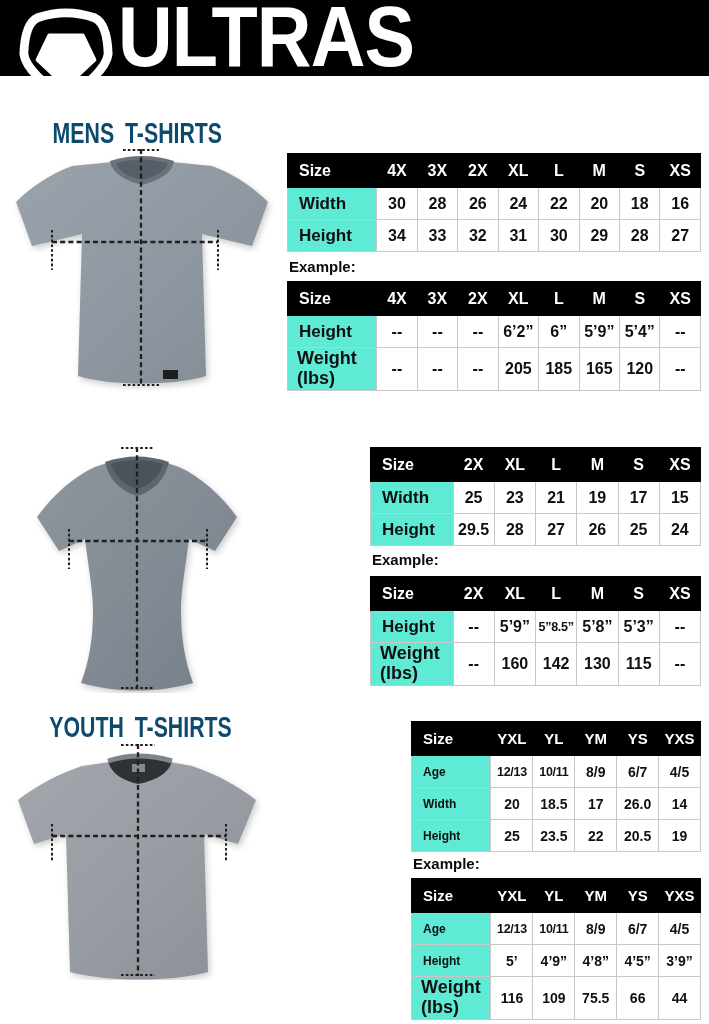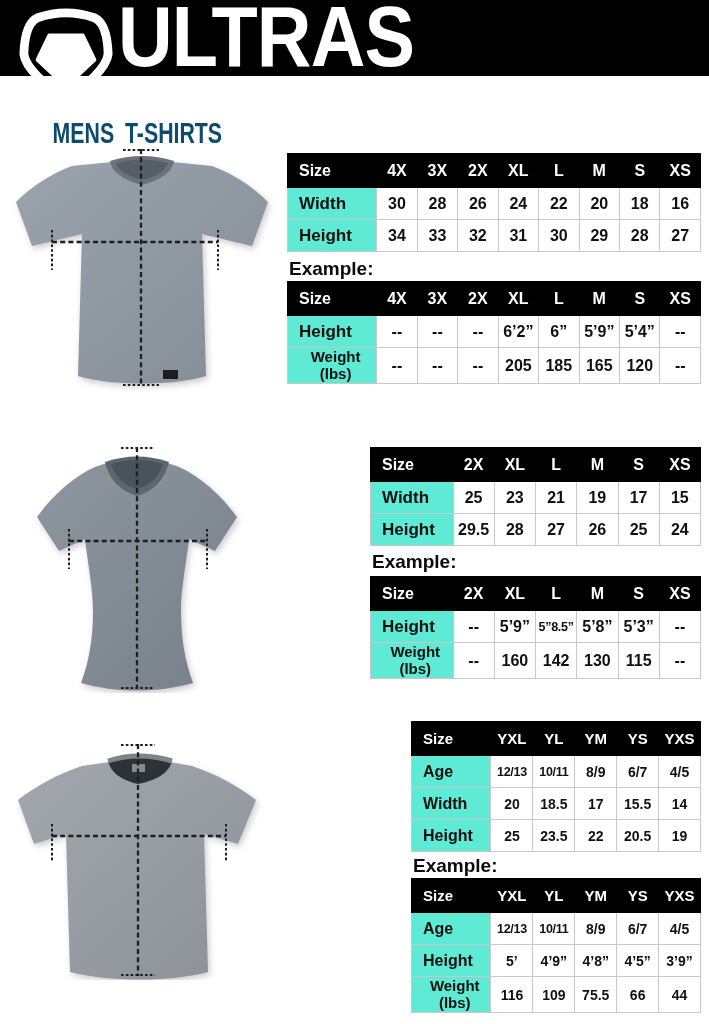--- a/index.html
+++ b/index.html
@@ -27,25 +27,25 @@
   .tbl table{ width:100%; border-collapse:collapse; table-layout:fixed;
               font-weight:bold; color:#101010; }
   .tbl th,.tbl td{ border:1px solid var(--tbl-border,#c8c8c8); text-align:center;
                    vertical-align:middle; height:32px; font-size:16px; padding:1px 2px; }
   .tbl thead th{ background:var(--tbl-head-bg,#000); color:var(--tbl-head-tx,#fff);
                  border-color:#000; height:34px; }
   .tbl thead th:first-child,.tbl tbody th{ text-align:left; padding-left:11px; }
   .tbl tbody th{ font-size:17px; background:#5eead4; }
   .tbl tr>:first-child{ width:var(--c1,22%); }
   .tbl td.sm{ font-size:12.5px; letter-spacing:-.3px; }
-  .tbl tbody th.two{ font-size:15px; line-height:1.1; padding-left:9px;text-align:center; }
+  .tbl tbody th.two{ font-size:18px; line-height:1.1; padding-left:9px; }
   .small-t td{ font-size:14px; }
-  .small-t tbody th{ font-size:16px; }
+  .small-t tbody th{ font-size:12px; }
   .small-t thead th{ font-size:15px; }
-  .ex{ position:absolute; font-weight:bold; font-size:19px; color:#0b0b0b; }
+  .ex{ position:absolute; font-weight:bold; font-size:15px; color:#0b0b0b; }
 </style>
 </head>
 <body>
 
 <div id="canvas" style="--tbl-border: #c8c8c8; --tbl-head-bg: #000000; --tbl-head-tx: #ffffff; --hdr-bg: #000000;">
 
   <div class="hdr">
     <svg class="logo" width="100" height="98" viewBox="0 0 100 100">
       <path d="M 21,13 Q 50,3 79,13 Q 92,19 93,50 Q 92,60 78,74 Q 63,88 50,95 Q 37,88 22,74 Q 8,60 7,50 Q 8,19 21,13 Z" fill="none" stroke="#fff" stroke-width="9" stroke-linejoin="round"></path>
       <path d="M 33,31 L 67,31 L 79,56 L 50,83 L 21,56 Z" fill="#fff" stroke="#fff" stroke-width="4" stroke-linejoin="round"></path>
@@ -262,20 +262,21 @@
             <td>160</td>
             <td>142</td>
             <td>130</td>
             <td>115</td>
             <td>--</td>
           </tr>
         </tbody>
       </table>
     </div>
 
+  <h2 class="sec-title" style="top:712px"><span>YOUTH T-SHIRTS</span></h2>
 
   <svg class="shirt" style="left:8px;top:740px" width="258" height="240" viewBox="0 0 258 240">
     <defs>
       <linearGradient id="gY" x1="0" y1="0" x2="1" y2="1">
         <stop offset="0" stop-color="#a1a7ac"></stop>
           <stop offset=".55" stop-color="#969ca1"></stop>
           <stop offset="1" stop-color="#8a9095"></stop>
       </linearGradient>
     </defs>
     <g style="filter:drop-shadow(2px 3px 3px rgba(0,0,0,.2))">
@@ -317,21 +318,21 @@
             <td class="sm">10/11</td>
             <td>8/9</td>
             <td>6/7</td>
             <td>4/5</td>
           </tr>
           <tr>
             <th>Width</th>
             <td>20</td>
             <td>18.5</td>
             <td>17</td>
-            <td>15.5</td>
+            <td>26.0</td>
             <td>14</td>
           </tr>
           <tr>
             <th>Height</th>
             <td>25</td>
             <td>23.5</td>
             <td>22</td>
             <td>20.5</td>
             <td>19</td>
           </tr>

